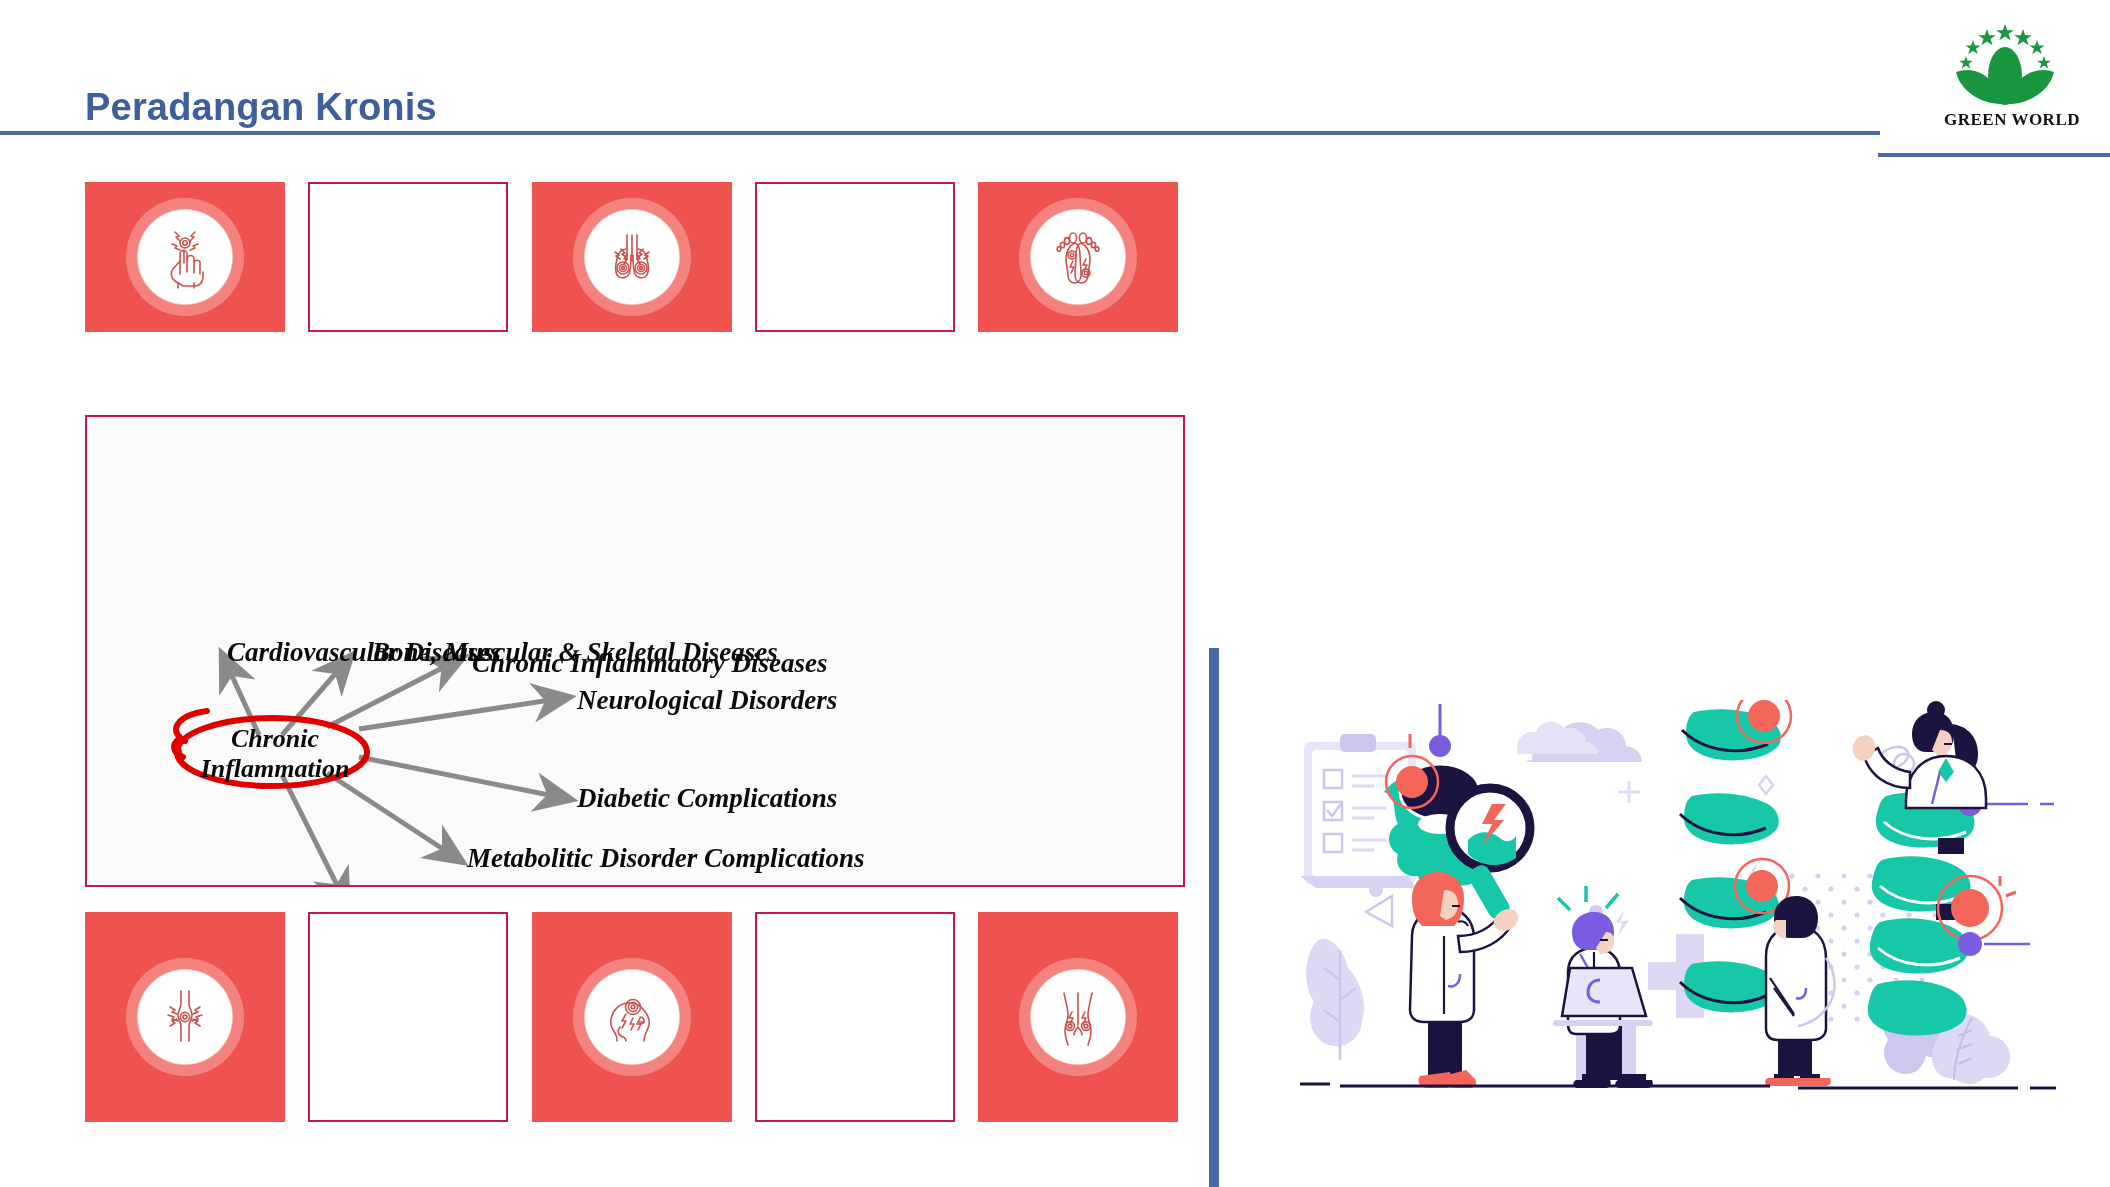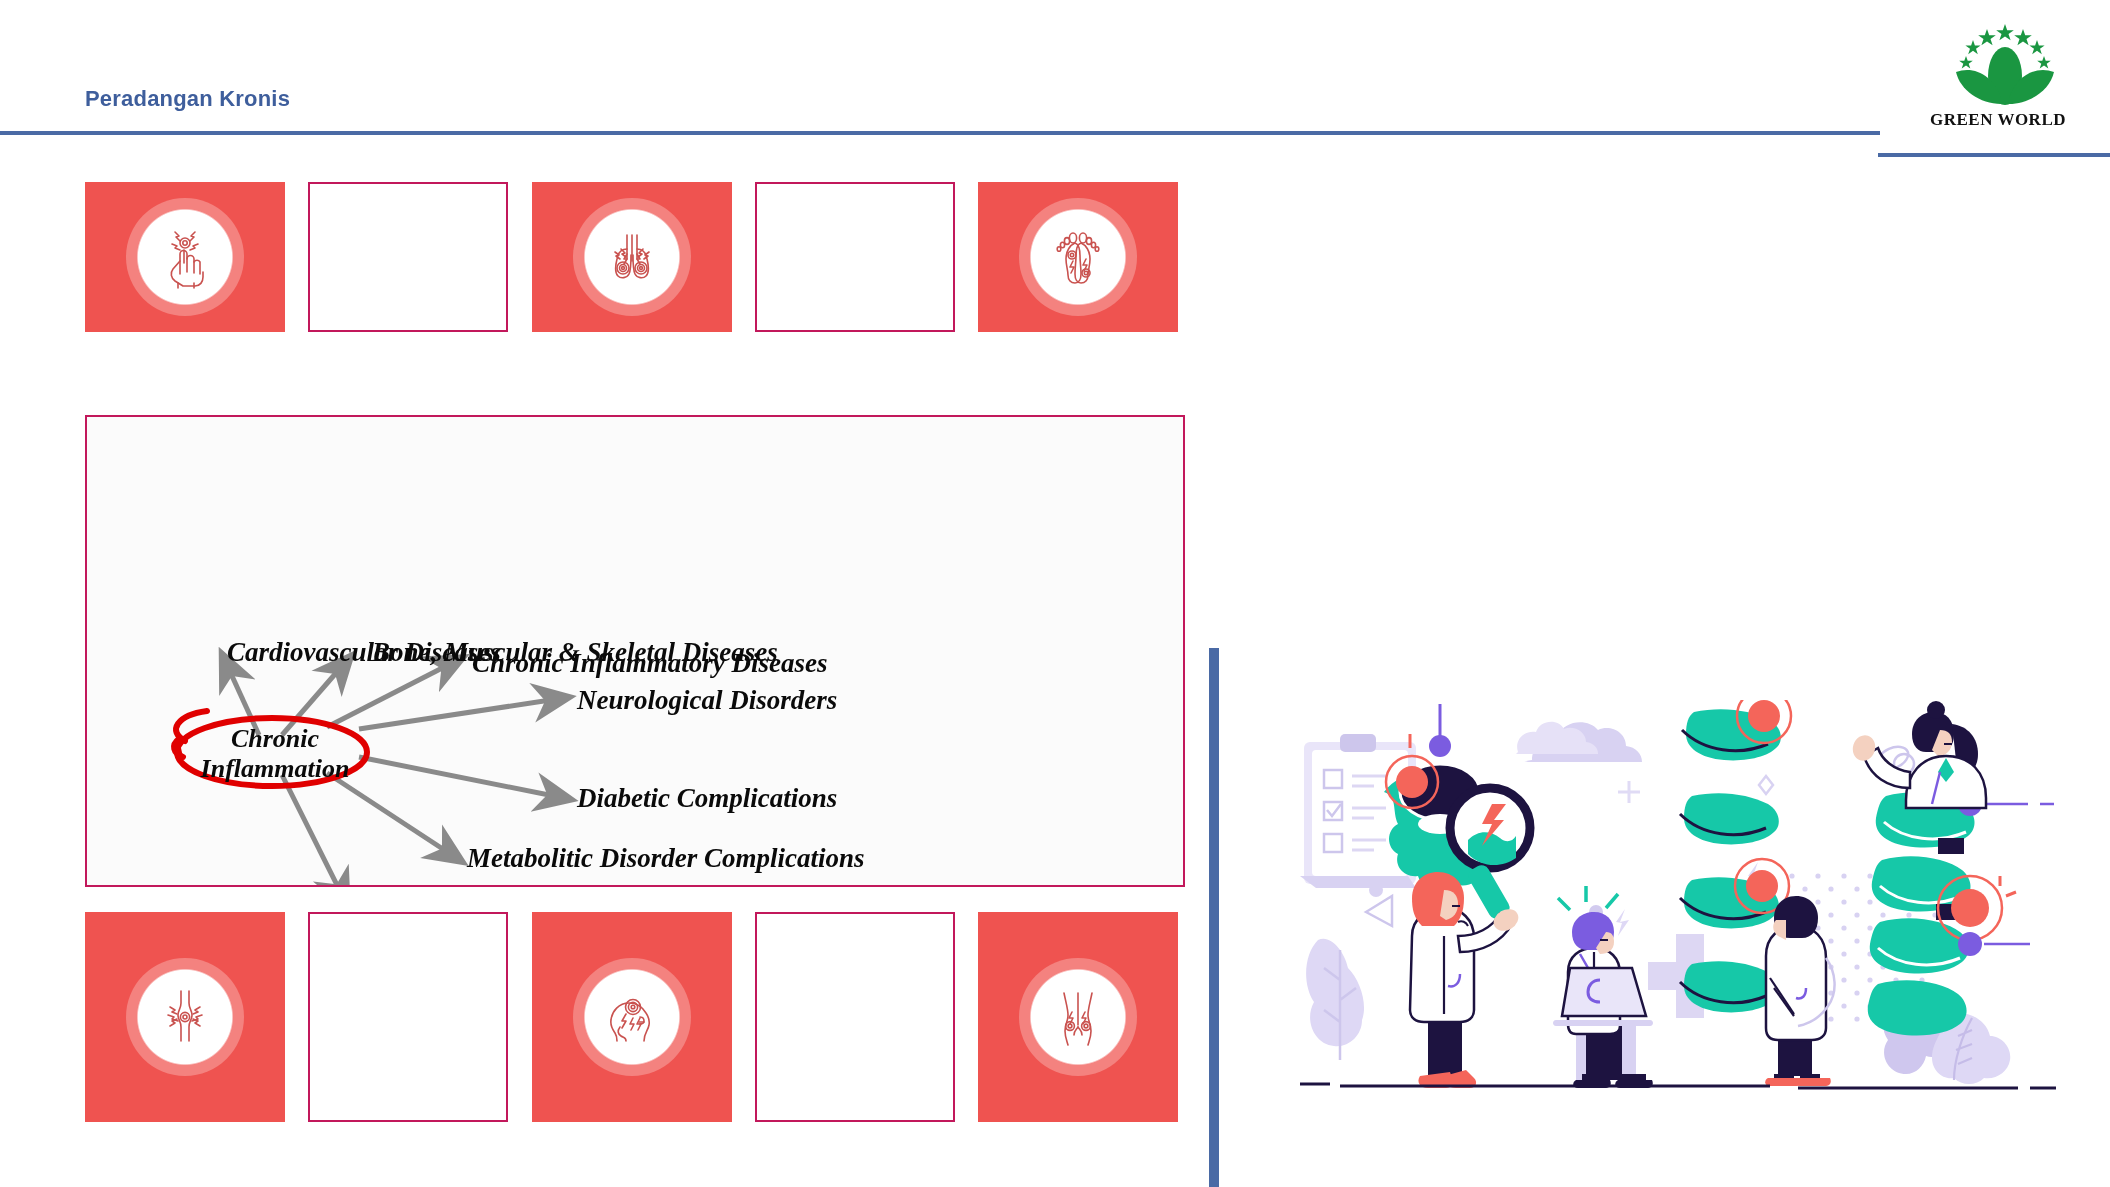--- a/index.html
+++ b/index.html
@@ -6,40 +6,40 @@
   body{
     width:2110px;height:1187px;
     background:#ffffff;
     font-family:"Liberation Sans", sans-serif;
     overflow:hidden;
     position:relative;
   }
   
   #slide-title{
     position:absolute;left:85px;top:86px;
-    font-size:22px;font-weight:bold;
+    font-size:38px;font-weight:bold;
     color:#3e5e9c;letter-spacing:.2px;
     white-space:nowrap;
   }
   #header-rule{
     position:absolute;left:0px;top:131px;
     width:1880px;height:4px;background:#4a6aa5;
   }
   #header-rule-right{
     position:absolute;left:1878px;top:153px;
     width:232px;height:4px;background:#4a6aa5;
   }
   
   #brand-logo{
     position:absolute;left:1930px;top:18px;
     width:150px;height:120px;
   }
   #brand-logo .logo-name{
     position:absolute;left:0;top:92px;width:150px;
-    text-align:left;
+    text-align:right;
     font-family:"Liberation Serif", serif;
     font-weight:bold;font-size:17px;color:#111;
     letter-spacing:.5px;
   }
   
   .tile{position:absolute;box-sizing:border-box;}
   .tile.filled{background:#ef5350;}
   .tile.outline{background:#ffffff;border:2px solid #c2185b;}
   .tile .badge{
     position:absolute;left:50%;top:50%;

